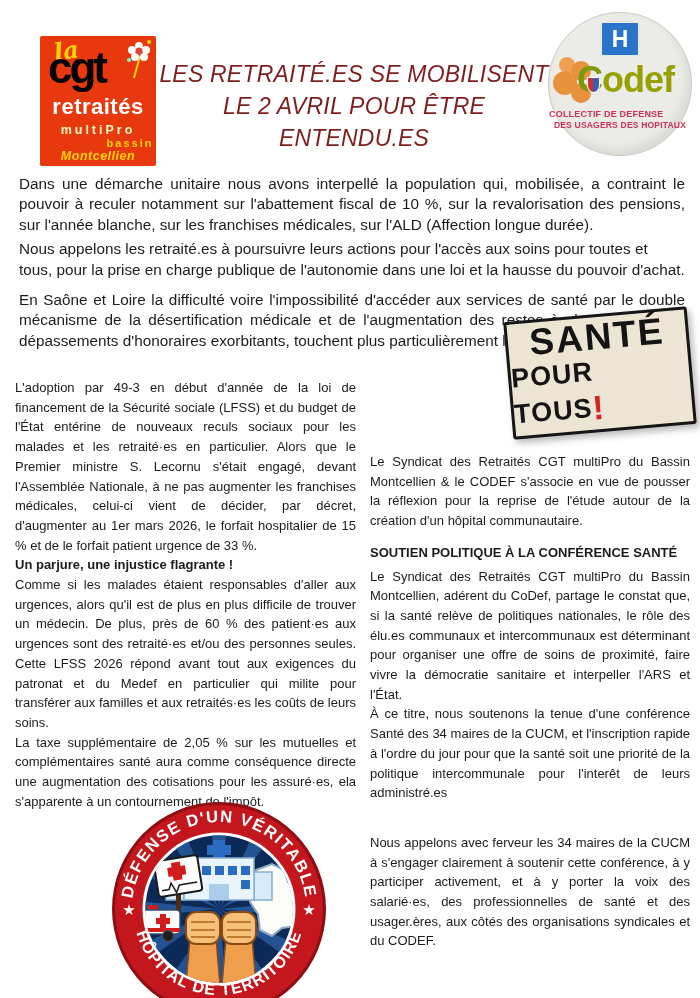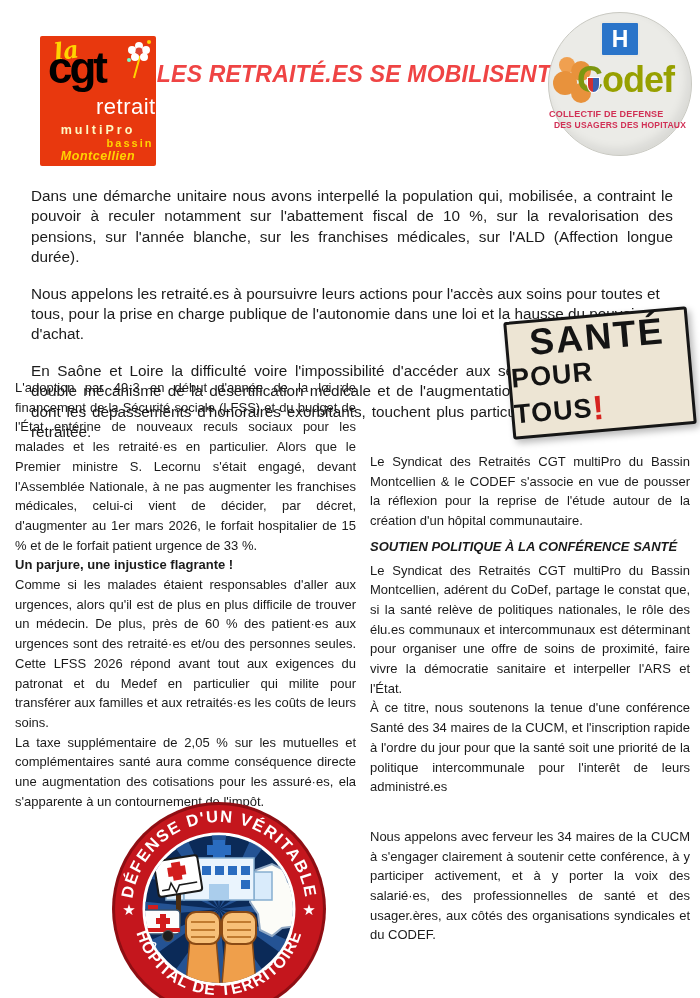--- a/index.html
+++ b/index.html
@@ -8,31 +8,31 @@
 
   
   .cgt-logo{position:absolute;left:40px;top:36px;width:116px;height:130px;
             background:#e8380e;border-radius:2px;}
   .cgt-la{position:absolute;top:0px;left:14px;color:#ffd400;font-family:"DejaVu Serif",serif;
           font-style:italic;font-weight:bold;font-size:24px;transform:rotate(-8deg);}
   .cgt-word{position:absolute;top:10px;left:8px;color:#000000;font-size:44px;font-weight:900;
             letter-spacing:-3px;line-height:1;}
   .cgt-flower{position:absolute;top:2px;right:2px;}
   .cgt-ret{position:absolute;top:58px;left:0;width:100%;text-align:center;color:#fff;
-           font-weight:normal;font-size:22px;letter-spacing:.5px;padding-left:40px;}
+           font-weight:bold;font-size:22px;letter-spacing:.5px;}
   .cgt-multipro{position:absolute;top:87px;left:0;width:100%;text-align:center;color:#fef9c3;
                 font-weight:bold;font-size:12.5px;letter-spacing:3px;}
   .cgt-bassin{position:absolute;top:101px;left:0;width:100%;text-align:center;color:#ffd400;
               font-weight:bold;font-size:11px;letter-spacing:2px;margin-left:32px;}
   .cgt-mont{position:absolute;top:113px;left:0;width:100%;text-align:center;color:#ffd400;
             font-weight:bold;font-size:12.5px;letter-spacing:.5px;font-style:italic;}
 
   .page-title{position:absolute;left:148px;top:58px;width:412px;text-align:center;
-              font-style:italic;font-weight:700;font-size:23px;line-height:32px;
-              color:#ef4444;letter-spacing:.2px;}
+              font-style:italic;font-weight:400;font-size:23px;line-height:32px;
+              color:#7f1d1d;letter-spacing:.2px;}
 
   .codef-logo{position:absolute;left:548px;top:12px;width:142px;height:142px;border-radius:50%;
               background:#ebebe7;border:1px solid #c9c9c2;
               box-shadow:inset -4px -6px 10px rgba(0,0,0,.08);}
   .codef-h{position:absolute;top:8px;left:50%;transform:translateX(-50%);width:36px;height:32px;
            background:#2a74c9;border:2px solid #e8e8e4;border-radius:3px;color:#fff;
            font-weight:bold;font-size:23px;text-align:center;line-height:32px;}
   .codef-flower{position:absolute;left:4px;top:58px;width:24px;height:24px;border-radius:50%;
                 background:#e8923c;
                 box-shadow:16px -12px 0 -2px #e8923c,16px 10px 0 -2px #e8923c,2px -18px 0 -4px #f0a050;}
@@ -42,40 +42,40 @@
   .codef-shield{position:absolute;left:38px;top:64px;width:11px;height:14px;
                 background:linear-gradient(90deg,#d03030 50%,#3a5fae 50%);
                 border:1px solid #fff;border-radius:0 0 50% 50%;}
   .codef-line1{position:absolute;top:96px;left:0;width:100%;text-align:left;color:#d13055;
                font-weight:bold;font-size:9px;letter-spacing:.2px;}
   .codef-line2{position:absolute;top:107px;left:0;width:100%;text-align:center;color:#d13055;
                font-weight:bold;font-size:8.5px;letter-spacing:.2px;}
 
   
   .intro{position:absolute;left:15px;top:170px;width:674px;font-size:15.3px;line-height:20.4px;}
-  .intro p{margin:16px;}
+  .intro p{margin:4px;}
   .intro .just{text-align:justify;}
   .intro .p3{margin-top:10px;}
 
   
   .sante-sticker{position:absolute;left:508px;top:314px;width:178px;height:112px;
                  background:#ede5d4;border:3px solid #161616;border-radius:3px;
                  transform:rotate(-5deg);display:flex;flex-direction:column;align-items:center;
                  justify-content:center;box-shadow:3px 4px 7px rgba(0,0,0,.28);}
   .sante-l1{font-weight:900;font-size:37px;letter-spacing:2px;color:#141414;line-height:1;}
   .sante-l2{font-weight:900;font-size:27px;letter-spacing:1px;color:#141414;line-height:1.2;}
   .sante-bang{color:#d6231f;font-size:34px;vertical-align:-3px;}
 
   
   .col{position:absolute;font-size:13px;line-height:19.7px;text-align:justify;}
   .col p{margin:0;}
   .col-left{left:15px;top:378px;width:341px;}
   .col-right{left:370px;top:452px;width:320px;}
   .col .heading{font-weight:bold;text-align:left;}
-  .col-right .heading{margin-top:6px;margin-bottom:4px;font-style:italic;}
+  .col-right .heading{margin-top:12px;margin-bottom:4px;}
   .col-right .p4{margin-top:30px;}
 
   
   .badge{position:absolute;left:110px;top:800px;width:218px;height:218px;}
 </style>
 </head>
 <body>
 
 <div class="page">
 
@@ -96,20 +96,21 @@
       </svg>
     </span>
     <div class="cgt-ret">retraités</div>
     <div class="cgt-multipro">multiPro</div>
     <div class="cgt-bassin">bassin</div>
     <div class="cgt-mont">Montcellien</div>
   </div>
 
   <div class="page-title">
     <div>LES RETRAITÉ.ES SE MOBILISENT</div>
+    <div>LE 2 AVRIL POUR ÊTRE ENTENDU.ES</div>
   </div>
 
   <div class="codef-logo">
     <div class="codef-h">H</div>
     <div class="codef-flower"></div>
     <div class="codef-name"><span class="c">C</span><span>odef</span></div>
     <div class="codef-shield"></div>
     <div class="codef-line1">COLLECTIF DE DEFENSE</div>
     <div class="codef-line2">DES USAGERS DES HOPITAUX</div>
   </div>

